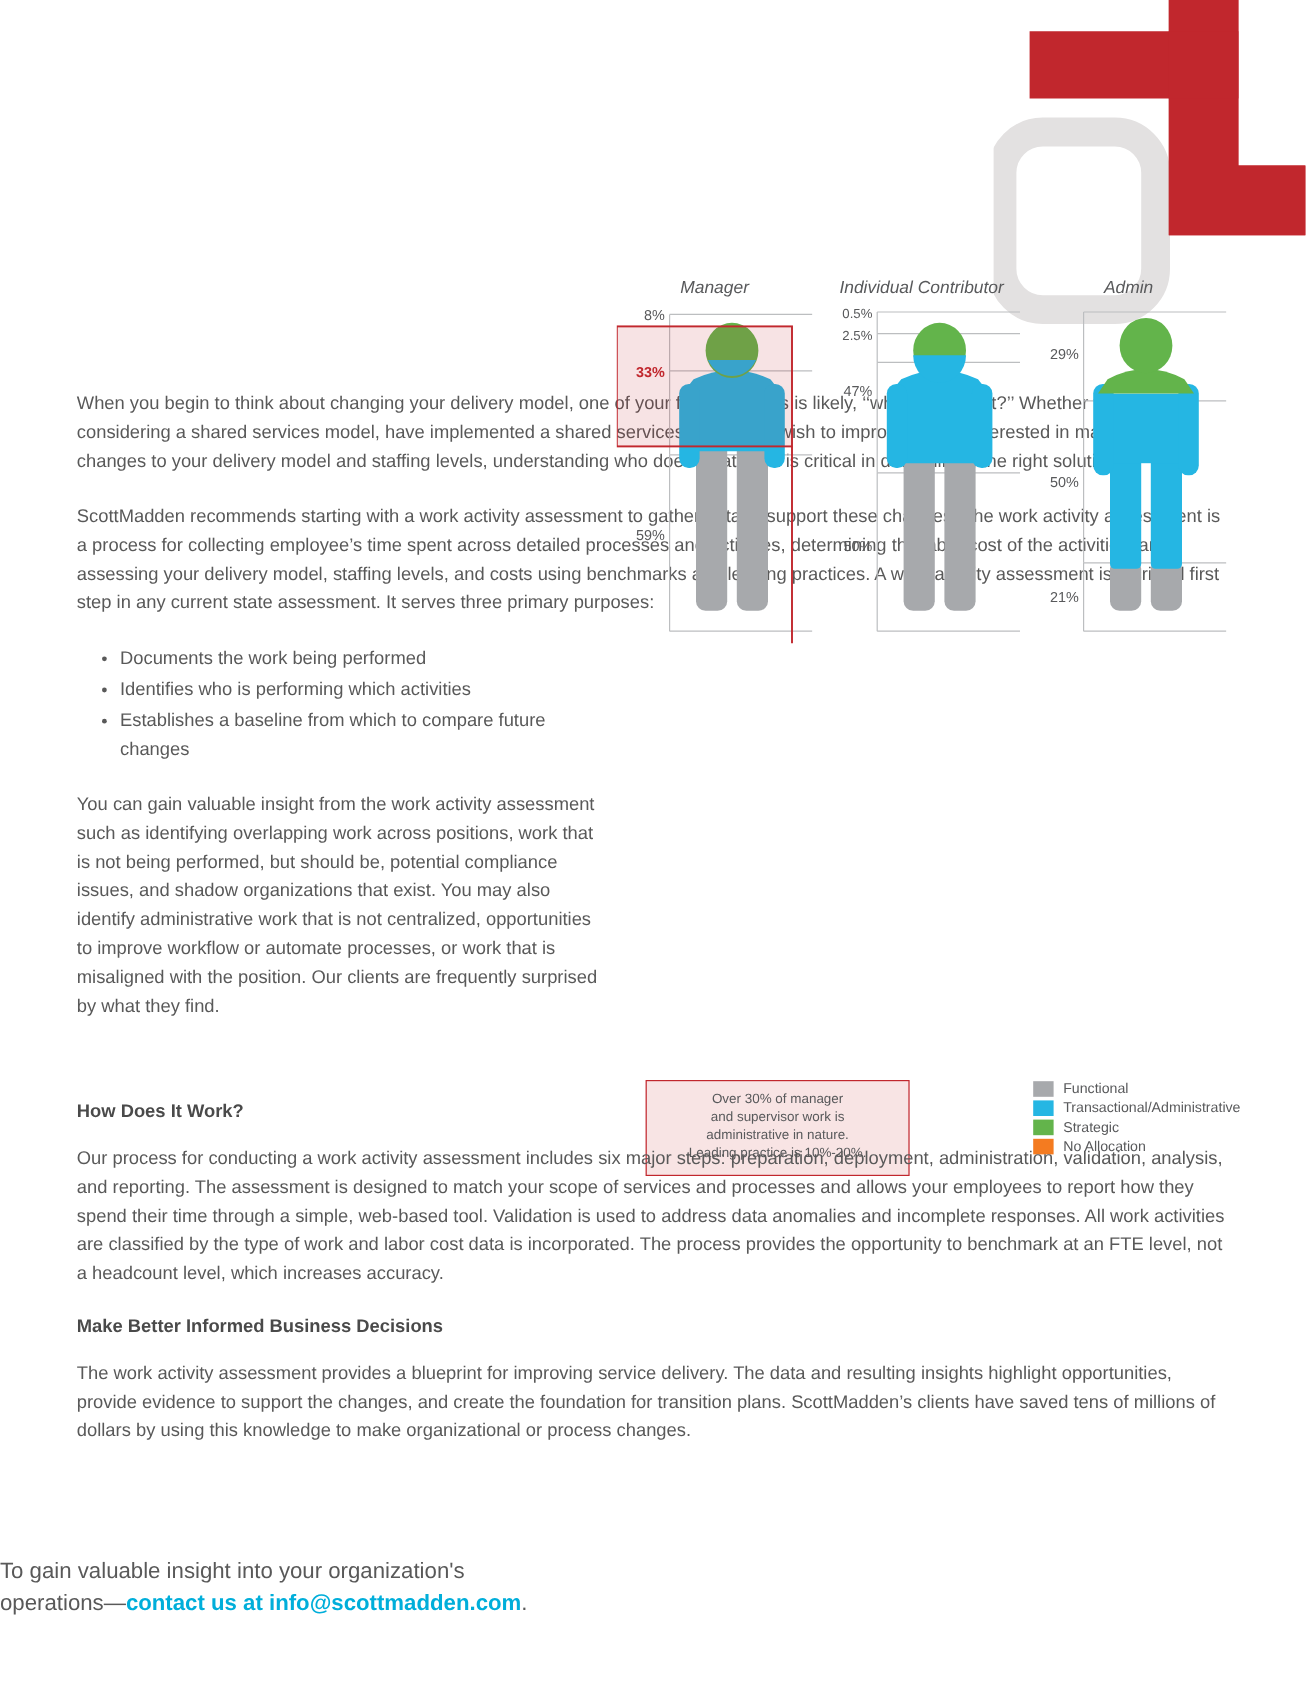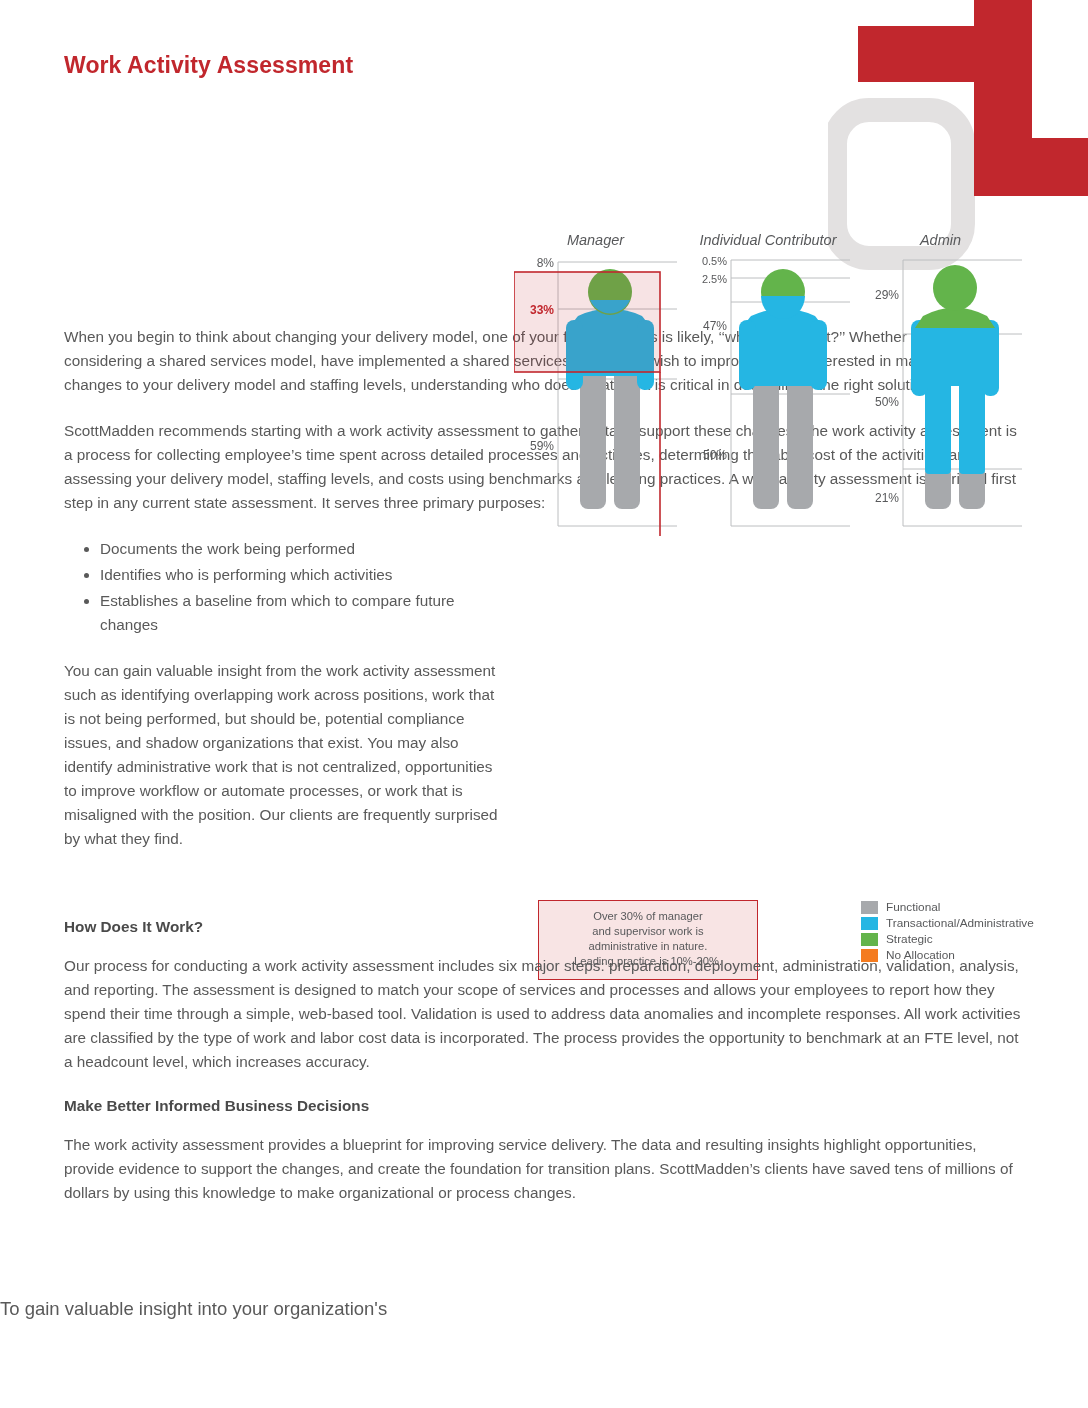--- a/index.html
+++ b/index.html
@@ -186,21 +186,20 @@
 
     <rect x="7" y="110" width="128" height="148" rx="34" ry="34" fill="none" stroke="#e3e1e1" stroke-width="24"></rect>
 
     <path d="M 30 82 L 146 82 L 146 196 L 260 196 L 260 138 L 204 138 L 204 82 L 204 0 L 146 0 L 146 26 L 30 26 Z" fill="#c1272d"></path>
     <path d="M 146 0 L 204 0 L 204 138 L 260 138 L 260 196 L 146 196 Z" fill="#c1272d"></path>
     <rect x="146" y="26" width="58" height="56" fill="#c1272d"></rect>
   </svg>
 </div>
 
 <div class="header">
-  <div class="eyebrow">Work Activity Assessment</div>
 </div>
 
 <div class="content">
   <p class="body">When you begin to think about changing your delivery model, one of your first questions is likely, ‘‘where do I start?’’ Whether you are considering a shared services model, have implemented a shared services model you wish to improve, or are interested in making other changes to your delivery model and staffing levels, understanding who does what work is critical in determining the right solution.</p>
 
   <p class="body" style="width:960px;">ScottMadden recommends starting with a work activity assessment to gather data to support these changes. The work activity assessment is a process for collecting employee’s time spent across detailed processes and activities, determining the labor cost of the activities, and assessing your delivery model, staffing levels, and costs using benchmarks and leading practices. A work activity assessment is a critical first step in any current state assessment. It serves three primary purposes:</p>
 
   <ul class="bullets">
     <li>Documents the work being performed</li>
     <li>Identifies who is performing which activities</li>
@@ -354,13 +353,16 @@
 <div class="lower">
   <h3 class="subhead">How Does It Work?</h3>
   <p class="body">Our process for conducting a work activity assessment includes six major steps: preparation, deployment, administration, validation, analysis, and reporting. The assessment is designed to match your scope of services and processes and allows your employees to report how they spend their time through a simple, web-based tool. Validation is used to address data anomalies and incomplete responses. All work activities are classified by the type of work and labor cost data is incorporated. The process provides the opportunity to benchmark at an FTE level, not a headcount level, which increases accuracy.</p>
 
   <h3 class="subhead" style="margin-top:23px;">Make Better Informed Business Decisions</h3>
   <p class="body">The work activity assessment provides a blueprint for improving service delivery. The data and resulting insights highlight opportunities, provide evidence to support the changes, and create the foundation for transition plans. ScottMadden’s clients have saved tens of millions of dollars by using this knowledge to make organizational or process changes.</p>
 </div>
 
 <div class="cta">
   <div class="line1">To gain valuable insight into your organization's</div>
+  <div class="line2">
+    <span>operations—</span><a class="link" href="#" style="text-decoration:none;">contact us at info@scottmadden.com</a><span>.</span>
+  </div>
 </div>
 
 </body></html>

